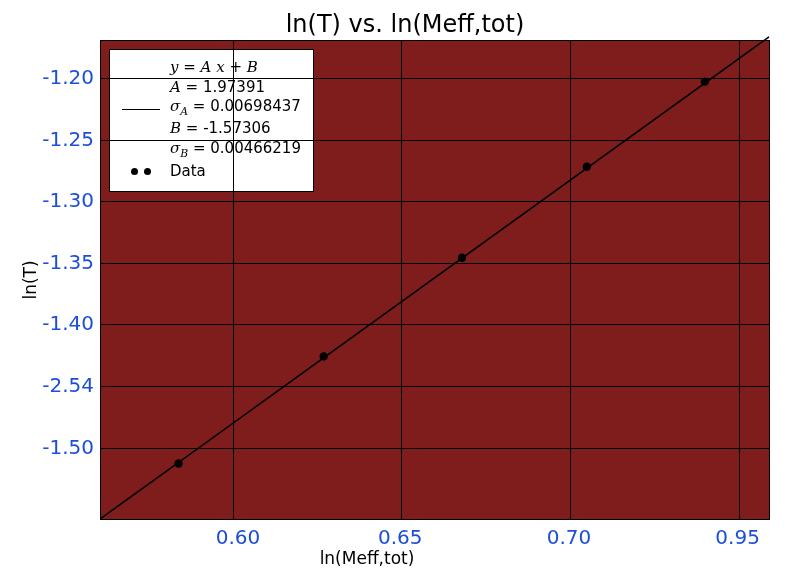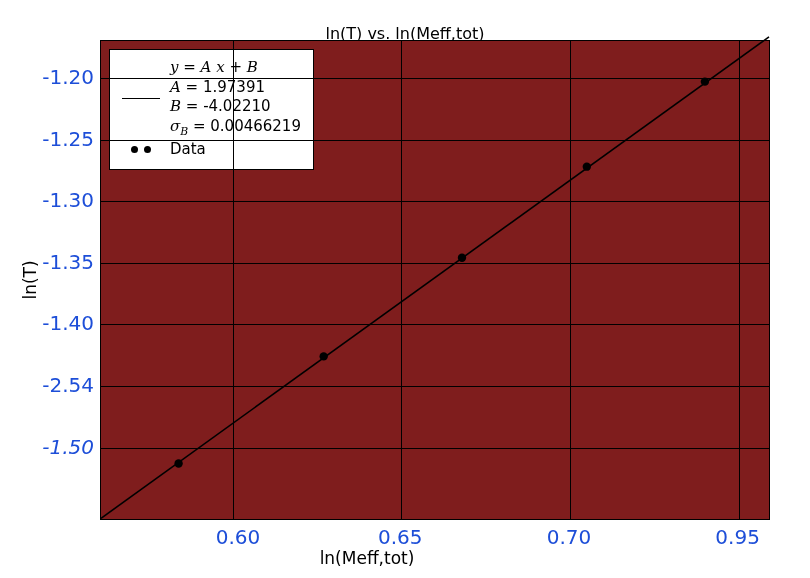--- a/index.html
+++ b/index.html
@@ -11,25 +11,25 @@
     font-family: "DejaVu Sans", "Helvetica", Arial, sans-serif;
     color: #000;
   }
   .figure {
     position: relative;
     width: 810px;
     height: 578px;
   }
   .title {
     position: absolute;
-    top: 24px;
+    top: 10px;
     left: 0;
     width: 810px;
     text-align: center;
-    font-size: 16px;
+    font-size: 24px;
   }
   .plot-area {
     position: absolute;
     left: 100px;
     top: 40px;
     width: 670px;
     height: 480px;
     border: 1.5px solid #000;
     box-sizing: border-box;
     overflow: visible;
@@ -138,21 +138,24 @@
             <span class="legend-line"></span>
           </span>
         <span class="legend-text-block">
           <span>
             <span class="math-italic">y</span><span> = </span><span class="math-italic">A x</span><span> + </span><span class="math-italic">B</span>
           </span>
           <span>
             <span class="math-italic">A</span><span> = 1.97391</span>
           </span>
           <span>
-            <span class="math-italic">B</span><span> = -4.02210</span>
+            <span class="math-italic">σ</span><span class="sub">A</span><span> = 0.00698437</span>
+          </span>
+          <span>
+            <span class="math-italic">B</span><span> = -1.57306</span>
           </span>
           <span>
             <span class="math-italic">σ</span><span class="sub">B</span><span> = 0.00466219</span>
           </span>
         </span>
       </div>
       <div class="legend-row">
         <span class="legend-symbol">
           <span class="legend-dot"></span>
             <span class="legend-dot"></span>
@@ -182,15 +185,15 @@
       <div class="tick-label-x" style="left: 568.949px;">0.70</div>
       <div class="tick-label-x" style="left: 737.636px;">0.95</div>
     </div>
   <div id="ytick-container">
       <div class="tick-label-y" style="top: 76.9588px;">-1.20</div>
       <div class="tick-label-y" style="top: 138.557px;">-1.25</div>
       <div class="tick-label-y" style="top: 200.155px;">-1.30</div>
       <div class="tick-label-y" style="top: 261.753px;">-1.35</div>
       <div class="tick-label-y" style="top: 323.351px;">-1.40</div>
       <div class="tick-label-y" style="top: 384.948px;">-2.54</div>
-      <div class="tick-label-y" style="top: 446.546px; font-style: italic;">-1.50</div>
+      <div class="tick-label-y" style="top: 446.546px;">-1.50</div>
     </div>
 </div>
 
 </body></html>

